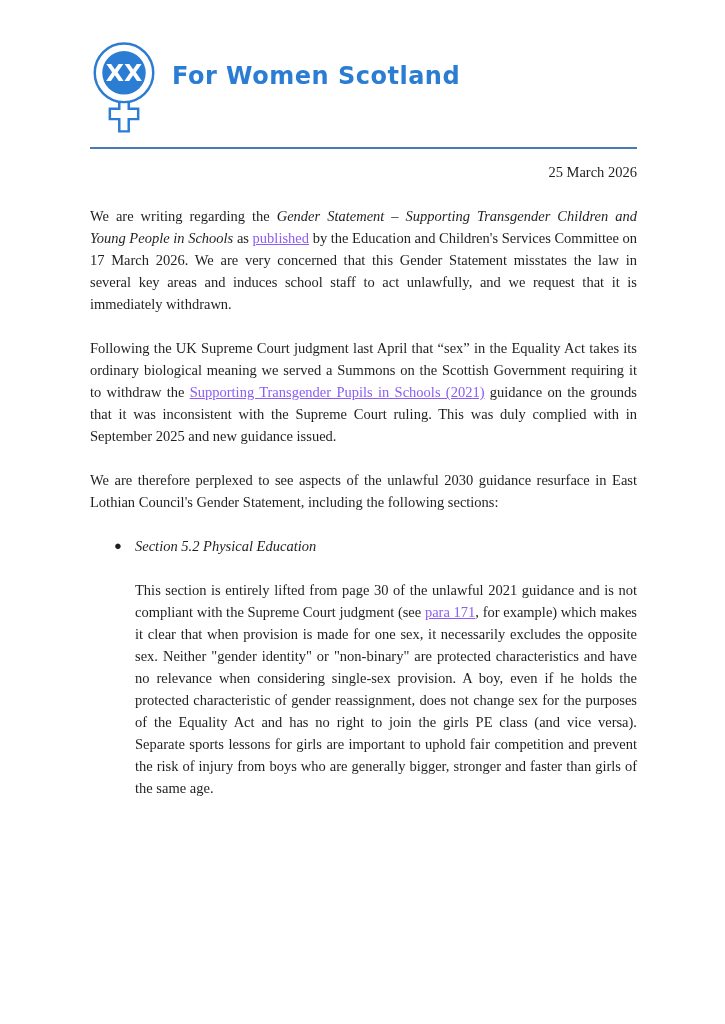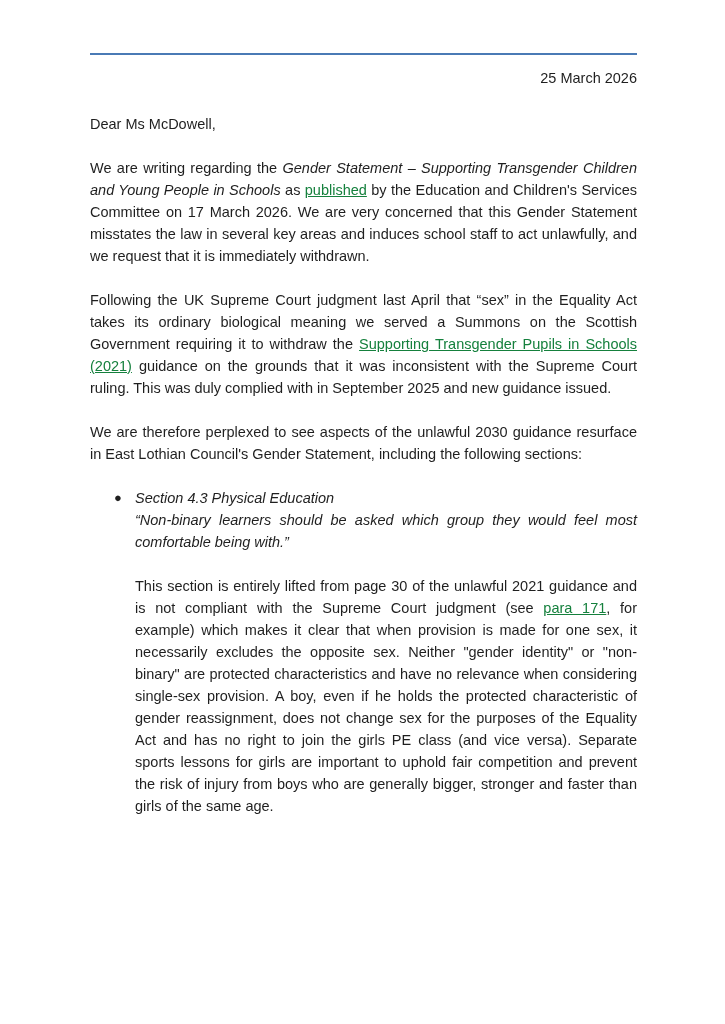--- a/index.html
+++ b/index.html
@@ -36,26 +36,26 @@
   .header-rule {
     margin-top: 13px;
     height: 2px;
     background: #4a7ab5;
     border: none;
   }
   
   .meta-block { margin-top: 12px; text-align: right; font-size: 14.5px; line-height: 22px; }
   .meta-date { margin-bottom: 14px; }
   
-  .body-text { font-size: 14.5px; line-height: 22px; }
+  .body-text { font-size: 14.5px; line-height: 22px; font-family: Liberation Serif, serif; }
   .salutation { margin-top: 24px; }
   p.para { margin-top: 22px; text-align: justify; }
   .italic { font-style: italic; }
   a.doc-link, span.doc-link {
-    color: #15803d;
+    color: #8b5cf6;
     text-decoration: underline;
     cursor: pointer;
   }
   
   .bullet-item { display: flex; margin-top: 22px; font-style: italic; }
   .bullet-marker {
     flex: 0 0 45px;
     padding-left: 24px;
     font-style: normal;
     font-size: 13px;
@@ -67,41 +67,48 @@
     margin-top: 22px;
     margin-left: 45px;
     text-align: justify;
   }
 </style>
 </head>
 <body>
 
 <div class="page">
 
+  <div class="logo-row">
+    <svg class="logo-mark" viewBox="0 0 72 98" aria-hidden="true">
+      <circle cx="36" cy="34" r="31" fill="none" stroke="#2b7cd3" stroke-width="2.6"></circle>
+      <circle cx="36" cy="34" r="23" fill="#2b7cd3"></circle>
+      <text x="36" y="43" text-anchor="middle" fill="#ffffff" font-family="DejaVu Sans, sans-serif" font-size="25" font-weight="bold">XX</text>
+      <path d="M31 65 L31 72 L21 72 L21 83 L31 83 L31 96 L41 96 L41 83 L51 83 L51 72 L41 72 L41 65" fill="none" stroke="#2b7cd3" stroke-width="2.6" stroke-linejoin="miter"></path>
+    </svg>
+    <div class="org-name">For Women Scotland</div>
+  </div>
 
   <hr class="header-rule">
 
   <div class="meta-block body-text">
     <div class="meta-date">25 March 2026</div>
   </div>
 
   <div class="body-text">
 
-    <div class="salutation">Dear Ms McDowell,</div>
 
     <p class="para"><span>We are writing regarding the </span><span class="italic">Gender Statement – Supporting Transgender Children and Young People in Schools</span><span> as </span><a class="doc-link">published</a><span> by the Education and Children's Services Committee on 17 March 2026. We are very concerned that this Gender Statement misstates the law in several key areas and induces school staff to act unlawfully, and we request that it is immediately withdrawn.</span></p>
 
     <p class="para"><span>Following the UK Supreme Court judgment last April that “sex” in the Equality Act takes its ordinary biological meaning we served a Summons on the Scottish Government requiring it to withdraw the </span><a class="doc-link">Supporting Transgender Pupils in Schools (2021)</a><span> guidance on the grounds that it was inconsistent with the Supreme Court ruling. This was duly complied with in September 2025 and new guidance issued.</span></p>
 
     <p class="para">We are therefore perplexed to see aspects of the unlawful 2030 guidance resurface in East Lothian Council's Gender Statement, including the following sections:</p>
 
     <div class="bullet-item">
       <div class="bullet-marker">●</div>
       <div class="bullet-content">
-        <div>Section 4.3 Physical Education</div>
-        <div>“Non-binary learners should be asked which group they would feel most comfortable being with.”</div>
+        <div>Section 5.2 Physical Education</div>
       </div>
     </div>
 
     <p class="indent-para"><span>This section is entirely lifted from page 30 of the unlawful 2021 guidance and is not compliant with the Supreme Court judgment (see </span><a class="doc-link">para 171</a><span>, for example) which makes it clear that when provision is made for one sex, it necessarily excludes the opposite sex. Neither "gender identity" or "non-binary" are protected characteristics and have no relevance when considering single-sex provision. A boy, even if he holds the protected characteristic of gender reassignment, does not change sex for the purposes of the Equality Act and has no right to join the girls PE class (and vice versa). Separate sports lessons for girls are important to uphold fair competition and prevent the risk of injury from boys who are generally bigger, stronger and faster than girls of the same age.</span></p>
 
   </div>
 </div>
 
 </body></html>

